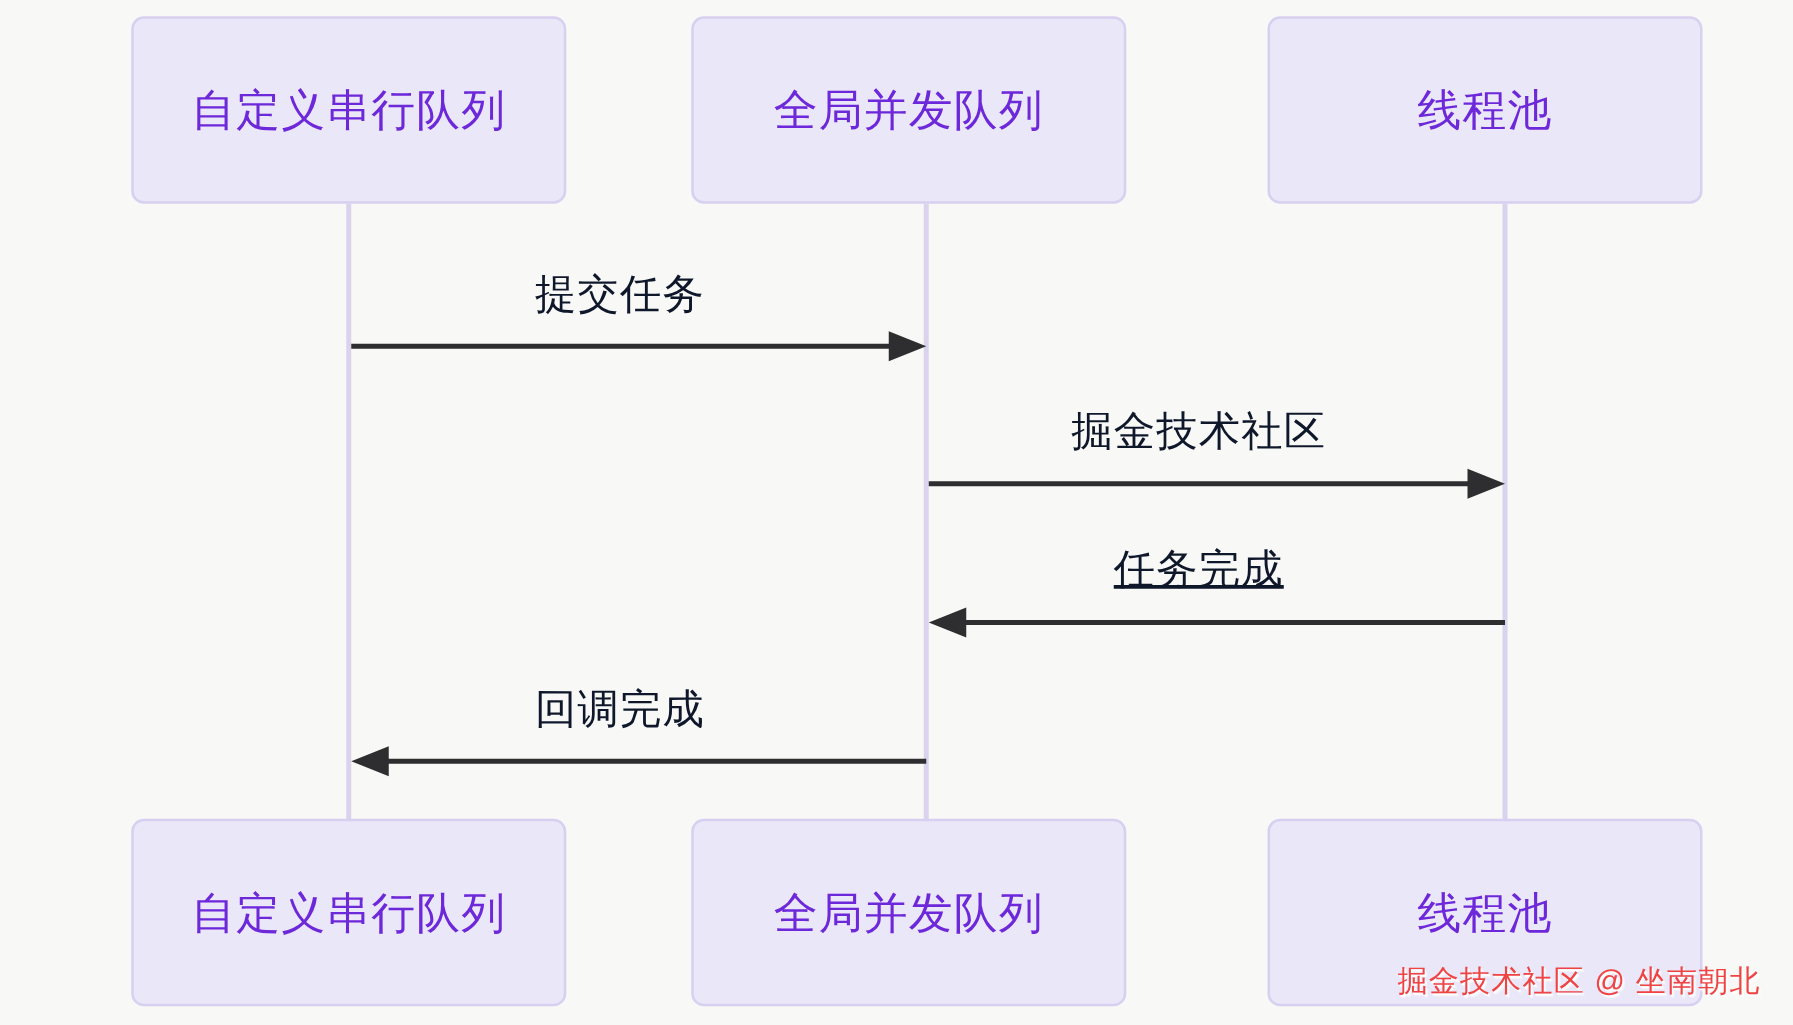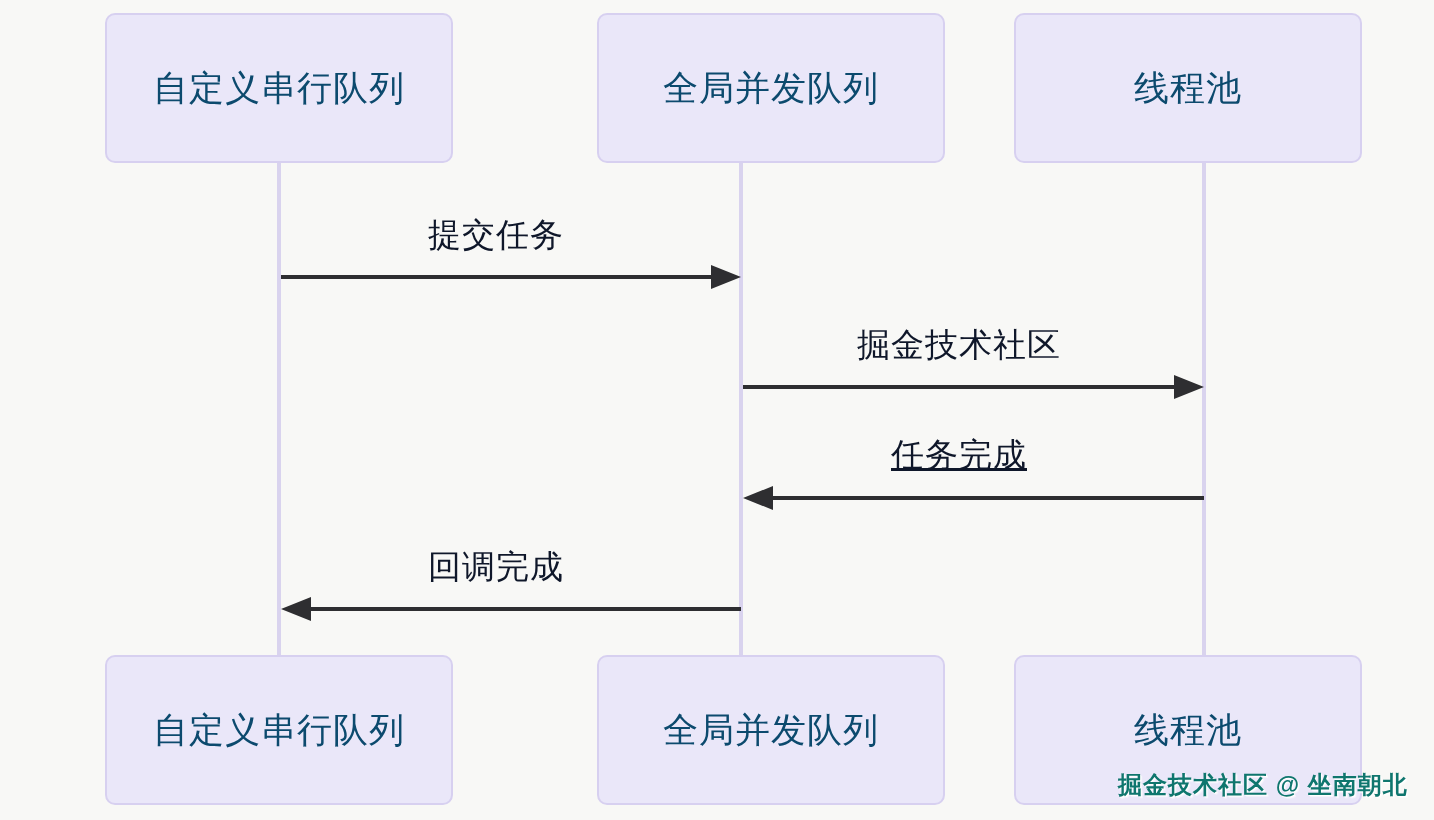--- a/index.html
+++ b/index.html
@@ -22,28 +22,28 @@
     background: #eae7f9;
     border: 2px solid #d7d0f0;
     border-radius: 10px;
     display: flex;
     align-items: center;
     justify-content: center;
     z-index: 2;
   }
   .actor-box .actor-label {
     font-size: 35px;
-    color: #0c4a6e;
+    color: #6d28d9;
     letter-spacing: 1px;
     white-space: nowrap;
   }
   .actor-top { top: 13px; }
   .actor-bottom { top: 655px; }
   .col1 { left: 105px; }
-  .col2 { left: 597px; text-align: right; }
+  .col2 { left: 553px; text-align: right; }
   .col3 { left: 1014px; text-align: right; }
 
   .lifeline {
     position: absolute;
     top: 163px;
     width: 4px;
     height: 493px;
     background: #d9d3ee;
     z-index: 1;
   }
@@ -81,22 +81,22 @@
     border-top: 12px solid transparent;
     border-bottom: 12px solid transparent;
     border-right: 30px solid #2e2e31;
   }
 
   .watermark {
     position: absolute;
     left: 1118px;
     top: 769px;
     font-size: 24px;
-    font-weight: bold;
-    color: #0f766e;
+    font-weight: normal;
+    color: #ef4444;
     text-shadow: 1px 1px 0 rgba(255,255,255,0.95), 2px 2px 1px rgba(255,255,255,0.6);
     white-space: nowrap;
     z-index: 5;
     letter-spacing: 1px;
   }
 </style>
 </head>
 <body>
 
 <div class="canvas">

